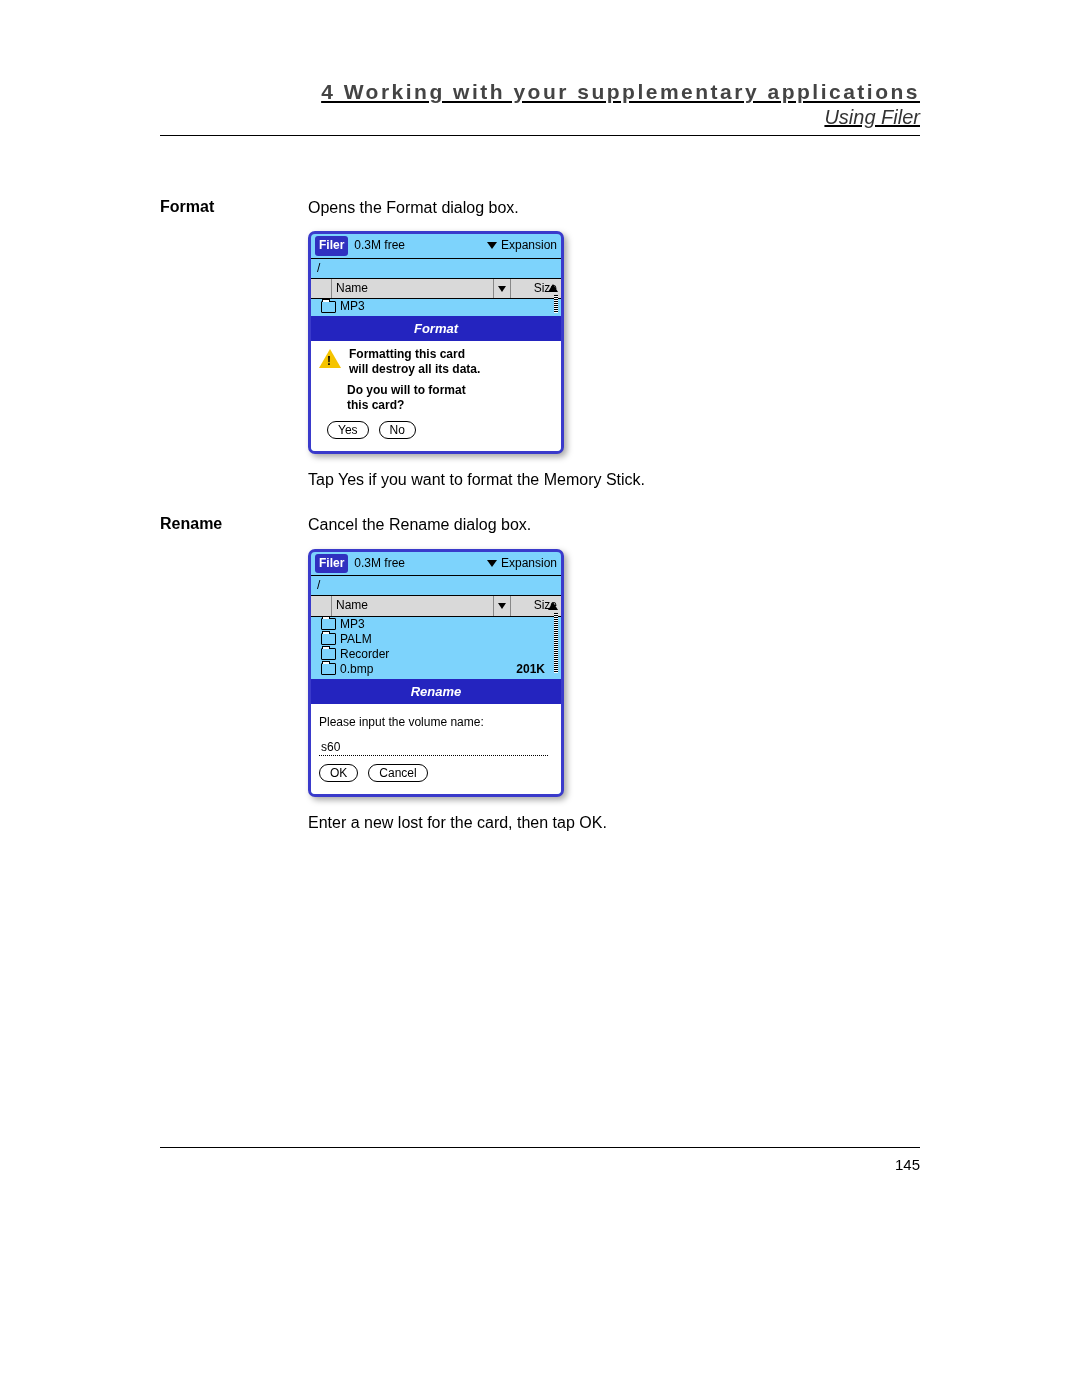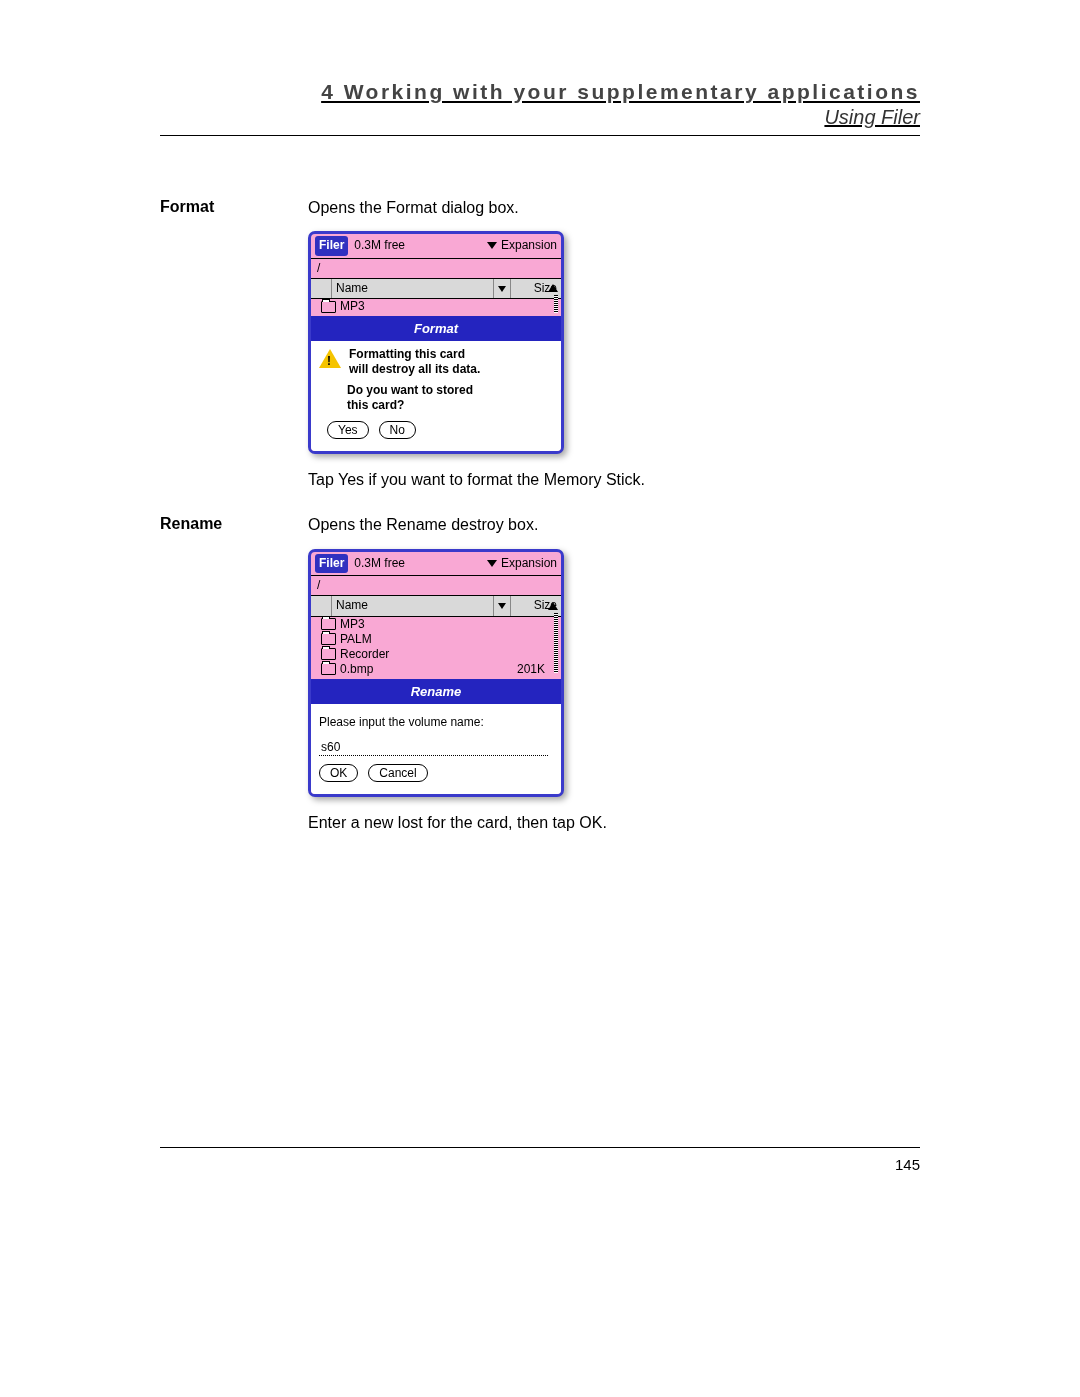--- a/index.html
+++ b/index.html
@@ -51,21 +51,21 @@
     line-height: 1.45;
   }
   .entry-body p { margin: 0 0 12px 0; }
   .entry-body .ital { }
 
   
   .palm {
     width: 250px;
     border: 3px solid #3a3acb;
     border-radius: 7px;
-    background: #f9a8d4;
+    background: #7dd3fc;
     font-family: Arial, sans-serif;
     font-size: 12px;
     color: #000;
     margin: 6px 0 14px 0;
     box-shadow: 3px 3px 6px rgba(0,0,0,0.35);
     position: relative;
     overflow: hidden;
   }
   .palm-top {
     display: flex;
@@ -122,21 +122,21 @@
     width: 13px; height: 10px;
     border: 1px solid #000;
     margin: 1px 4px 1px 2px;
     position: relative;
     border-radius: 1px;
   }
   .palm-row .folder-ico::before{
     content:"";position:absolute;top:-3px;left:0;width:6px;height:2px;border:1px solid #000;border-bottom:none;background:#fff;
   }
   .palm-row .r-name { flex: 1; }
-  .palm-row .r-size { width: 42px; text-align:right; padding-right:8px;}
+  .palm-row .r-size { width: 42px; text-align:right; padding-right:8px;font-weight:bold;}
   .palm-scroll-up, .palm-scroll-track {
     position:absolute; right:3px;
   }
   .palm-scroll-up{ top:50px; width:0;height:0;border-left:5px solid transparent;border-right:5px solid transparent;border-bottom:8px solid #000;}
   .palm-scroll-track{ top:61px; width:4px; background:repeating-linear-gradient(#000,#000 1px,#fff 1px,#fff 2px); }
 
   .palm-dialog {
     border-top: 2px solid #2424bf;
     margin-top: 2px;
     background: #fff;
@@ -249,42 +249,42 @@
           <div class="palm-dialog-title">Format</div>
           <div class="palm-dialog-body">
             <div class="warn-row">
               <div class="warn-ico"></div>
               <div class="warn-text">
                 <span>Formatting this card</span><br>
                 <span>will destroy all its data.</span>
               </div>
             </div>
             <div class="palm-q">
-              <span>Do you want to stored</span><br>
+              <span>Do you will to format</span><br>
               <span>this card?</span>
             </div>
             <div class="palm-btns">
               <div class="palm-btn">Yes</div>
               <div class="palm-btn">No</div>
             </div>
           </div>
         </div>
       </div>
 
       <p>
         <span>Tap Yes if you want to format the </span><span class="ital">Memory Stick</span><span>.</span>
       </p>
 
     </div>
   </div>
 
   <div class="entry">
     <div class="entry-label">Rename</div>
     <div class="entry-body">
-      <p>Opens the Rename destroy box.</p>
+      <p>Cancel the Rename dialog box.</p>
 
       <div class="palm">
         <div class="palm-top">
           <span class="palm-app">Filer</span>
           <span class="palm-free">0.3M free</span>
           <span class="palm-drop">
             <span class="tri"></span>
             <span>Expansion</span>
           </span>
         </div>

